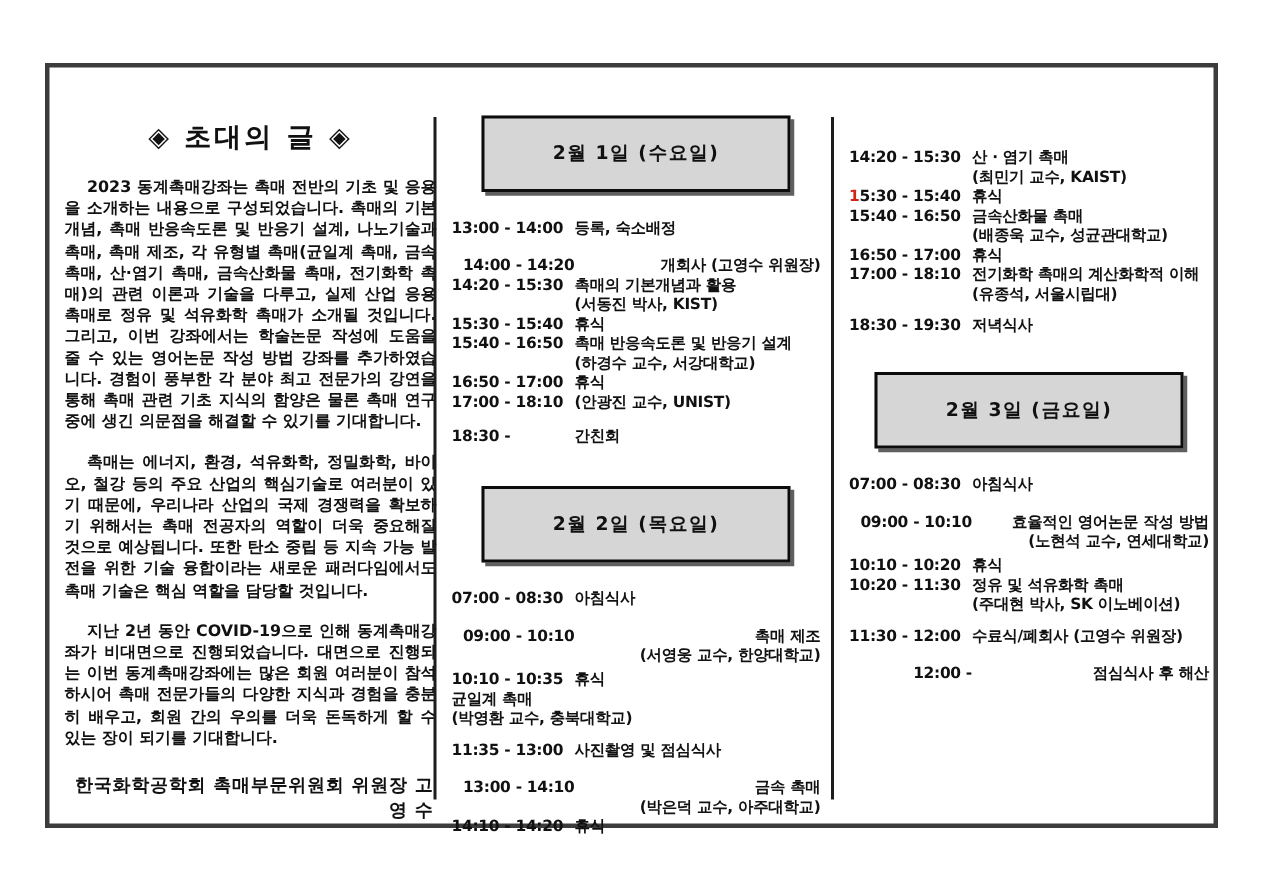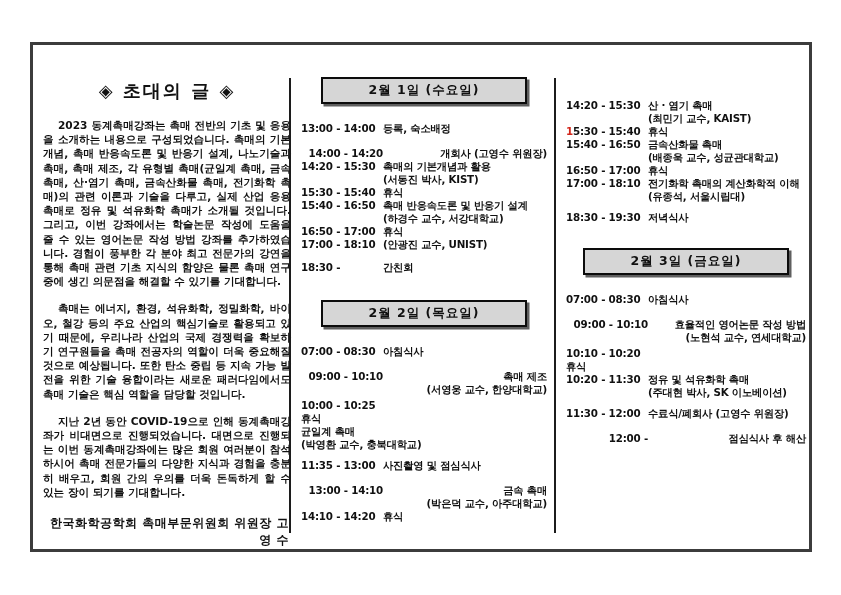--- a/index.html
+++ b/index.html
@@ -25,49 +25,49 @@
   
   .ltitle{margin:0 0 15px;text-align:center;font-size:18px;font-weight:800;letter-spacing:2px;}
   .para{
     margin:0 0 13px;font-size:10.6px;line-height:14.2px;font-weight:600;
     text-align:justify;text-indent:15px;word-break:break-all;
   }
   .sig{margin-top:16px;text-align:right;font-weight:800;font-size:12px;padding-right:2px;letter-spacing:0.5px;}
 
   
   .daybox{
-    width:202px;margin:0 auto 18px;padding:3px 0;
+    width:202px;margin:0 auto 18px;padding:15px 0;
     border:2px solid #0c0c0c;
     background:var(--day-header-background,#d6d6d6);
     box-shadow:2.5px 2.5px 0 #5f5f5f;
     text-align:center;font-size:12.5px;font-weight:800;letter-spacing:1px;
   }
   .daybox.mt26{margin-top:26px;}
   .daybox.mt24{margin-top:24px;}
   .entries{font-size:10.3px;font-weight:600;letter-spacing:-0.2px;}
   .entries.top-offset{margin-top:22px;}
   .entry{display:flex;line-height:13px;}
   .time{width:82px;flex:none;white-space:nowrap;}
   .desc{flex:1;}
   .t,.s{display:block;white-space:nowrap;}
   .red{color:var(--red-time-digit,#d2251a);}
   .mt-lg{margin-top:12px;text-align:right;}
   .mt-md{margin-top:8px;}
   .mt-md2{margin-top:10px;}
-  .mt-sm{margin-top:3px;flex-direction:column;}
+  .mt-sm{margin-top:3px;}
 </style>
 </head>
 <body>
 
 <div class="frame">
 
   <div class="col col1">
     <h1 class="ltitle">◈ 초대의 글 ◈</h1>
     <p class="para">2023 동계촉매강좌는 촉매 전반의 기초 및 응용을 소개하는 내용으로 구성되었습니다. 촉매의 기본 개념, 촉매 반응속도론 및 반응기 설계, 나노기술과 촉매, 촉매 제조, 각 유형별 촉매(균일계 촉매, 금속 촉매, 산·염기 촉매, 금속산화물 촉매, 전기화학 촉매)의 관련 이론과 기술을 다루고, 실제 산업 응용 촉매로 정유 및 석유화학 촉매가 소개될 것입니다. 그리고, 이번 강좌에서는 학술논문 작성에 도움을 줄 수 있는 영어논문 작성 방법 강좌를 추가하였습니다. 경험이 풍부한 각 분야 최고 전문가의 강연을 통해 촉매 관련 기초 지식의 함양은 물론 촉매 연구 중에 생긴 의문점을 해결할 수 있기를 기대합니다.</p>
-    <p class="para">촉매는 에너지, 환경, 석유화학, 정밀화학, 바이오, 철강 등의 주요 산업의 핵심기술로 활용되고 있기 때문에, 우리나라 산업의 국제 경쟁력을 확보하기 연구원들을 촉매 전공자의 역할이 더욱 중요해질 것으로 예상됩니다. 또한 탄소 중립 등 지속 가능 발전을 위한 기술 융합이라는 새로운 패러다임에서도 촉매 기술은 핵심 역할을 담당할 것입니다.</p>
+    <p class="para">촉매는 에너지, 환경, 석유화학, 정밀화학, 바이오, 철강 등의 주요 산업의 핵심기술로 여러분이 있기 때문에, 우리나라 산업의 국제 경쟁력을 확보하기 위해서는 촉매 전공자의 역할이 더욱 중요해질 것으로 예상됩니다. 또한 탄소 중립 등 지속 가능 발전을 위한 기술 융합이라는 새로운 패러다임에서도 촉매 기술은 핵심 역할을 담당할 것입니다.</p>
     <p class="para">지난 2년 동안 COVID-19으로 인해 동계촉매강좌가 비대면으로 진행되었습니다. 대면으로 진행되는 이번 동계촉매강좌에는 많은 회원 여러분이 참석하시어 촉매 전문가들의 다양한 지식과 경험을 충분히 배우고, 회원 간의 우의를 더욱 돈독하게 할 수 있는 장이 되기를 기대합니다.</p>
     <div class="sig">한국화학공학회 촉매부문위원회 위원장 고 영 수</div>
   </div>
 
   <div class="vdiv vdiv1"></div>
   <div class="vdiv vdiv2"></div>
 
   <div class="col col2">
     <div class="daybox">2월 1일 (수요일)</div>
     <div class="entries">
@@ -132,21 +132,21 @@
           </span>
       </div>
       <div class="entry mt-lg">
         <span class="time">09:00 - 10:10</span>
         <span class="desc">
           <span class="t">촉매 제조</span>
           <span class="s">(서영웅 교수, 한양대학교)</span>
         </span>
       </div>
       <div class="entry mt-sm">
-        <span class="time">10:00 - 10:25</span>
+        <span class="time">10:10 - 10:35</span>
         <span class="desc">
             <span class="t">휴식</span>
           </span>
       </div>
       <div class="entry">
         <span class="desc">
           <span class="t">균일계 촉매</span>
           <span class="s">(박영환 교수, 충북대학교)</span>
         </span>
       </div>

